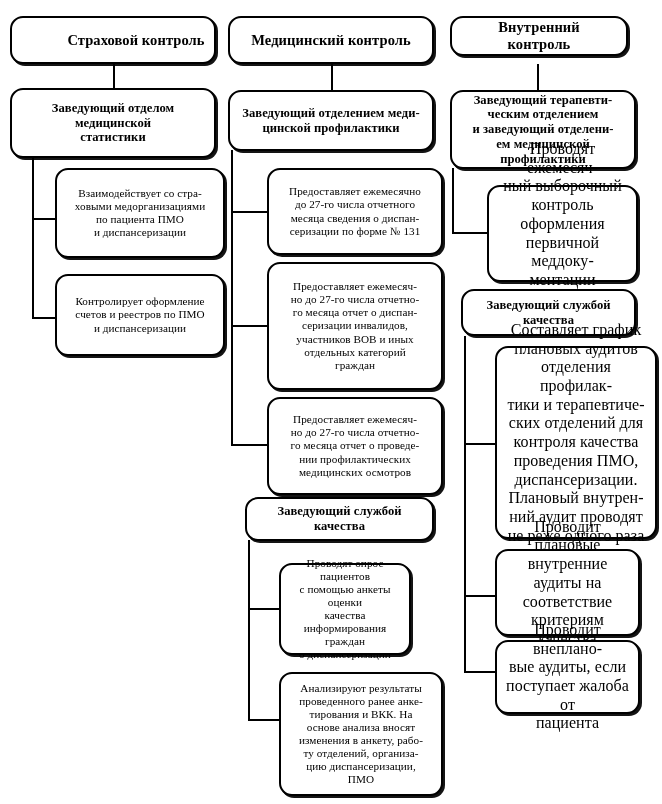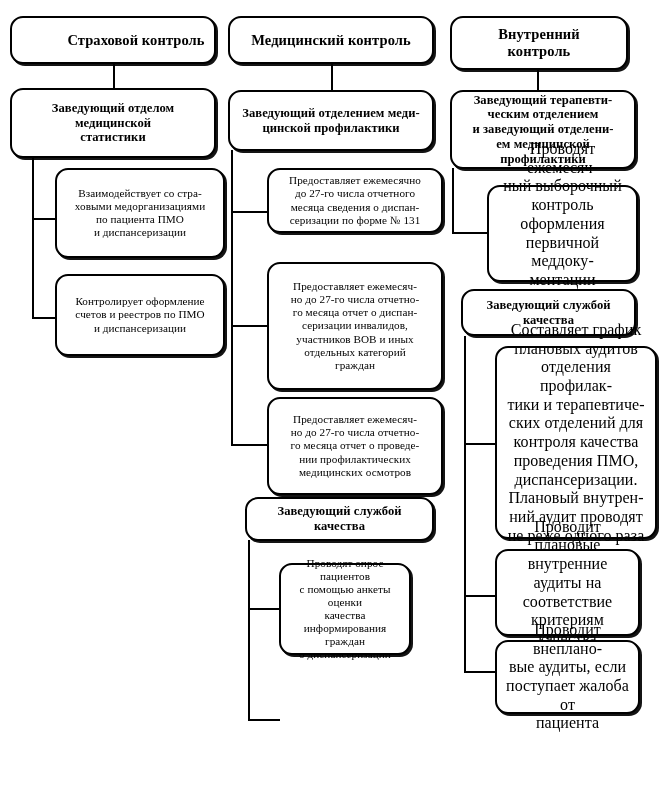--- a/index.html
+++ b/index.html
@@ -117,21 +117,21 @@
 
   <div class="node lvl-title" style="left:228px; top:16px; width:206px; height:48px;">
     <span class="txt">Медицинский контроль</span>
   </div>
 
   <div class="node lvl-role" style="left:228px; top:90px; width:206px; height:61px;">
     <span class="txt">Заведующий отделением меди-
 цинской профилактики</span>
   </div>
 
-  <div class="node lvl-task" style="left:267px; top:168px; width:176px; height:65px;">
+  <div class="node lvl-task" style="left:267px; top:168px; width:176px; height:87px;">
     <span class="txt">Предоставляет ежемесячно
 до 27-го числа отчетного
 месяца сведения о диспан-
 серизации по форме № 131</span>
   </div>
 
   <div class="node lvl-task" style="left:267px; top:262px; width:176px; height:128px;">
     <span class="txt">Предоставляет ежемесяч-
 но до 27-го числа отчетно-
 го месяца отчет о диспан-
@@ -155,32 +155,42 @@
   </div>
 
   <div class="node lvl-task" style="left:279px; top:563px; width:132px; height:92px;">
     <span class="txt">Проводят опрос пациентов
 с помощью анкеты оценки
 качества информирования
 граждан
 о диспансеризации</span>
   </div>
 
+  <div class="node lvl-task" style="left:279px; top:672px; width:164px; height:124px;">
+    <span class="txt">Анализируют результаты
+проведенного ранее анке-
+тирования и ВКК. На
+основе анализа вносят
+изменения в анкету, рабо-
+ту отделений, организа-
+цию диспансеризации,
+ПМО</span>
+  </div>
 
   <div class="conn v" style="left:537px; top:64px; height:27px;"></div>
 
   <div class="conn v" style="left:452px; top:168px; height:65px;"></div>
   <div class="conn h" style="left:452px; top:232px; width:36px;"></div>
 
   <div class="conn v" style="left:464px; top:336px; height:336px;"></div>
   <div class="conn h" style="left:464px; top:443px; width:32px;"></div>
   <div class="conn h" style="left:464px; top:595px; width:32px;"></div>
   <div class="conn h" style="left:464px; top:671px; width:32px;"></div>
 
-  <div class="node lvl-title" style="left:450px; top:16px; width:178px; height:54px;">
+  <div class="node lvl-title" style="left:450px; top:16px; width:178px; height:40px;">
     <span class="txt">Внутренний
 контроль</span>
   </div>
 
   <div class="node lvl-role" style="left:450px; top:90px; width:186px; height:79px;">
     <span class="txt">Заведующий терапевти-
 ческим отделением
 и заведующий отделени-
 ем медицинской
 профилактики</span>

